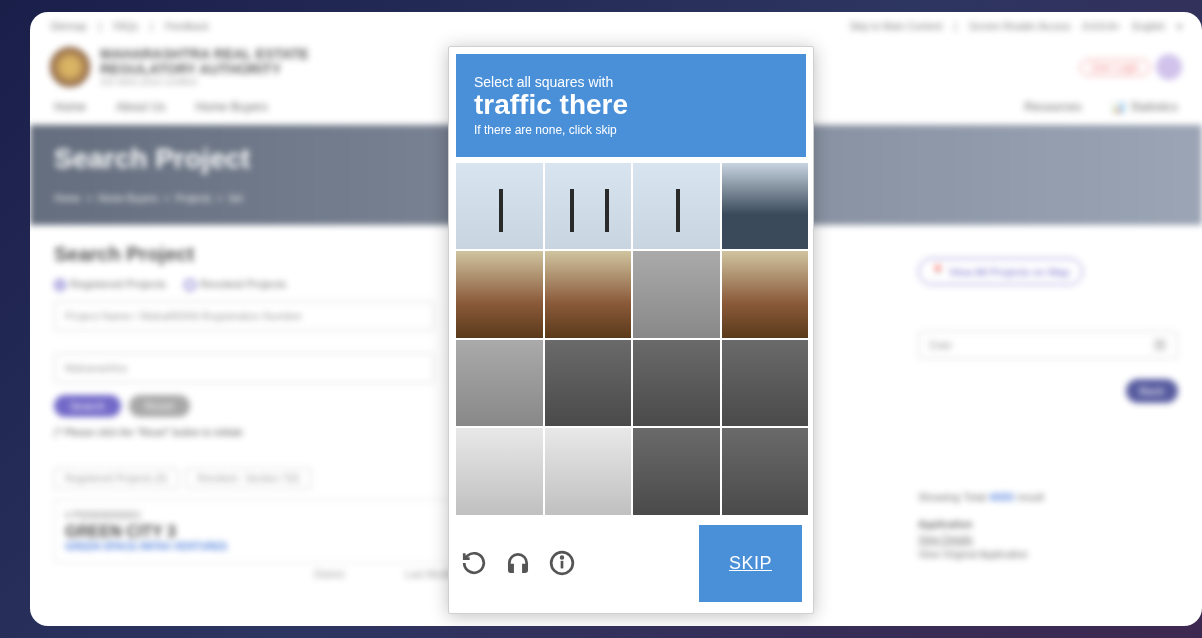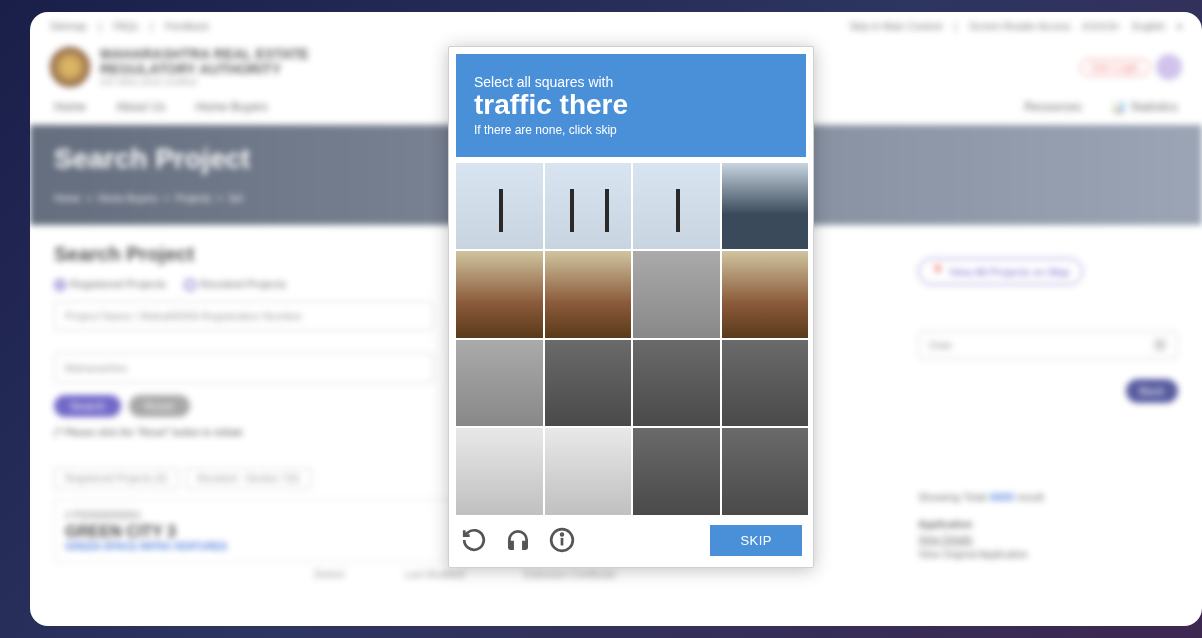--- a/index.html
+++ b/index.html
@@ -211,25 +211,26 @@
   display: flex;
   align-items: center;
   justify-content: center;
   color: #555;
 }
 .cf-icon svg { width: 26px; height: 26px; fill: none; stroke: #555; stroke-width: 2.5; }
 .cf-spacer { flex: 1; }
 .skip-btn {
   background: #4a90d9;
   color: #fff;
-  font-size: 13px;
+  font-size: 18px;
   font-weight: 500;
   letter-spacing: 0.5px;
-  padding: 8px 30px;
+  padding: 28px 30px;
   border: none;
+  text-decoration: underline;
 }
 </style>
 </head>
 <body>
 
 <div class="card-frame">
   <div class="blurred-bg">
 
     <div class="top-links">
       <span>Sitemap</span>

